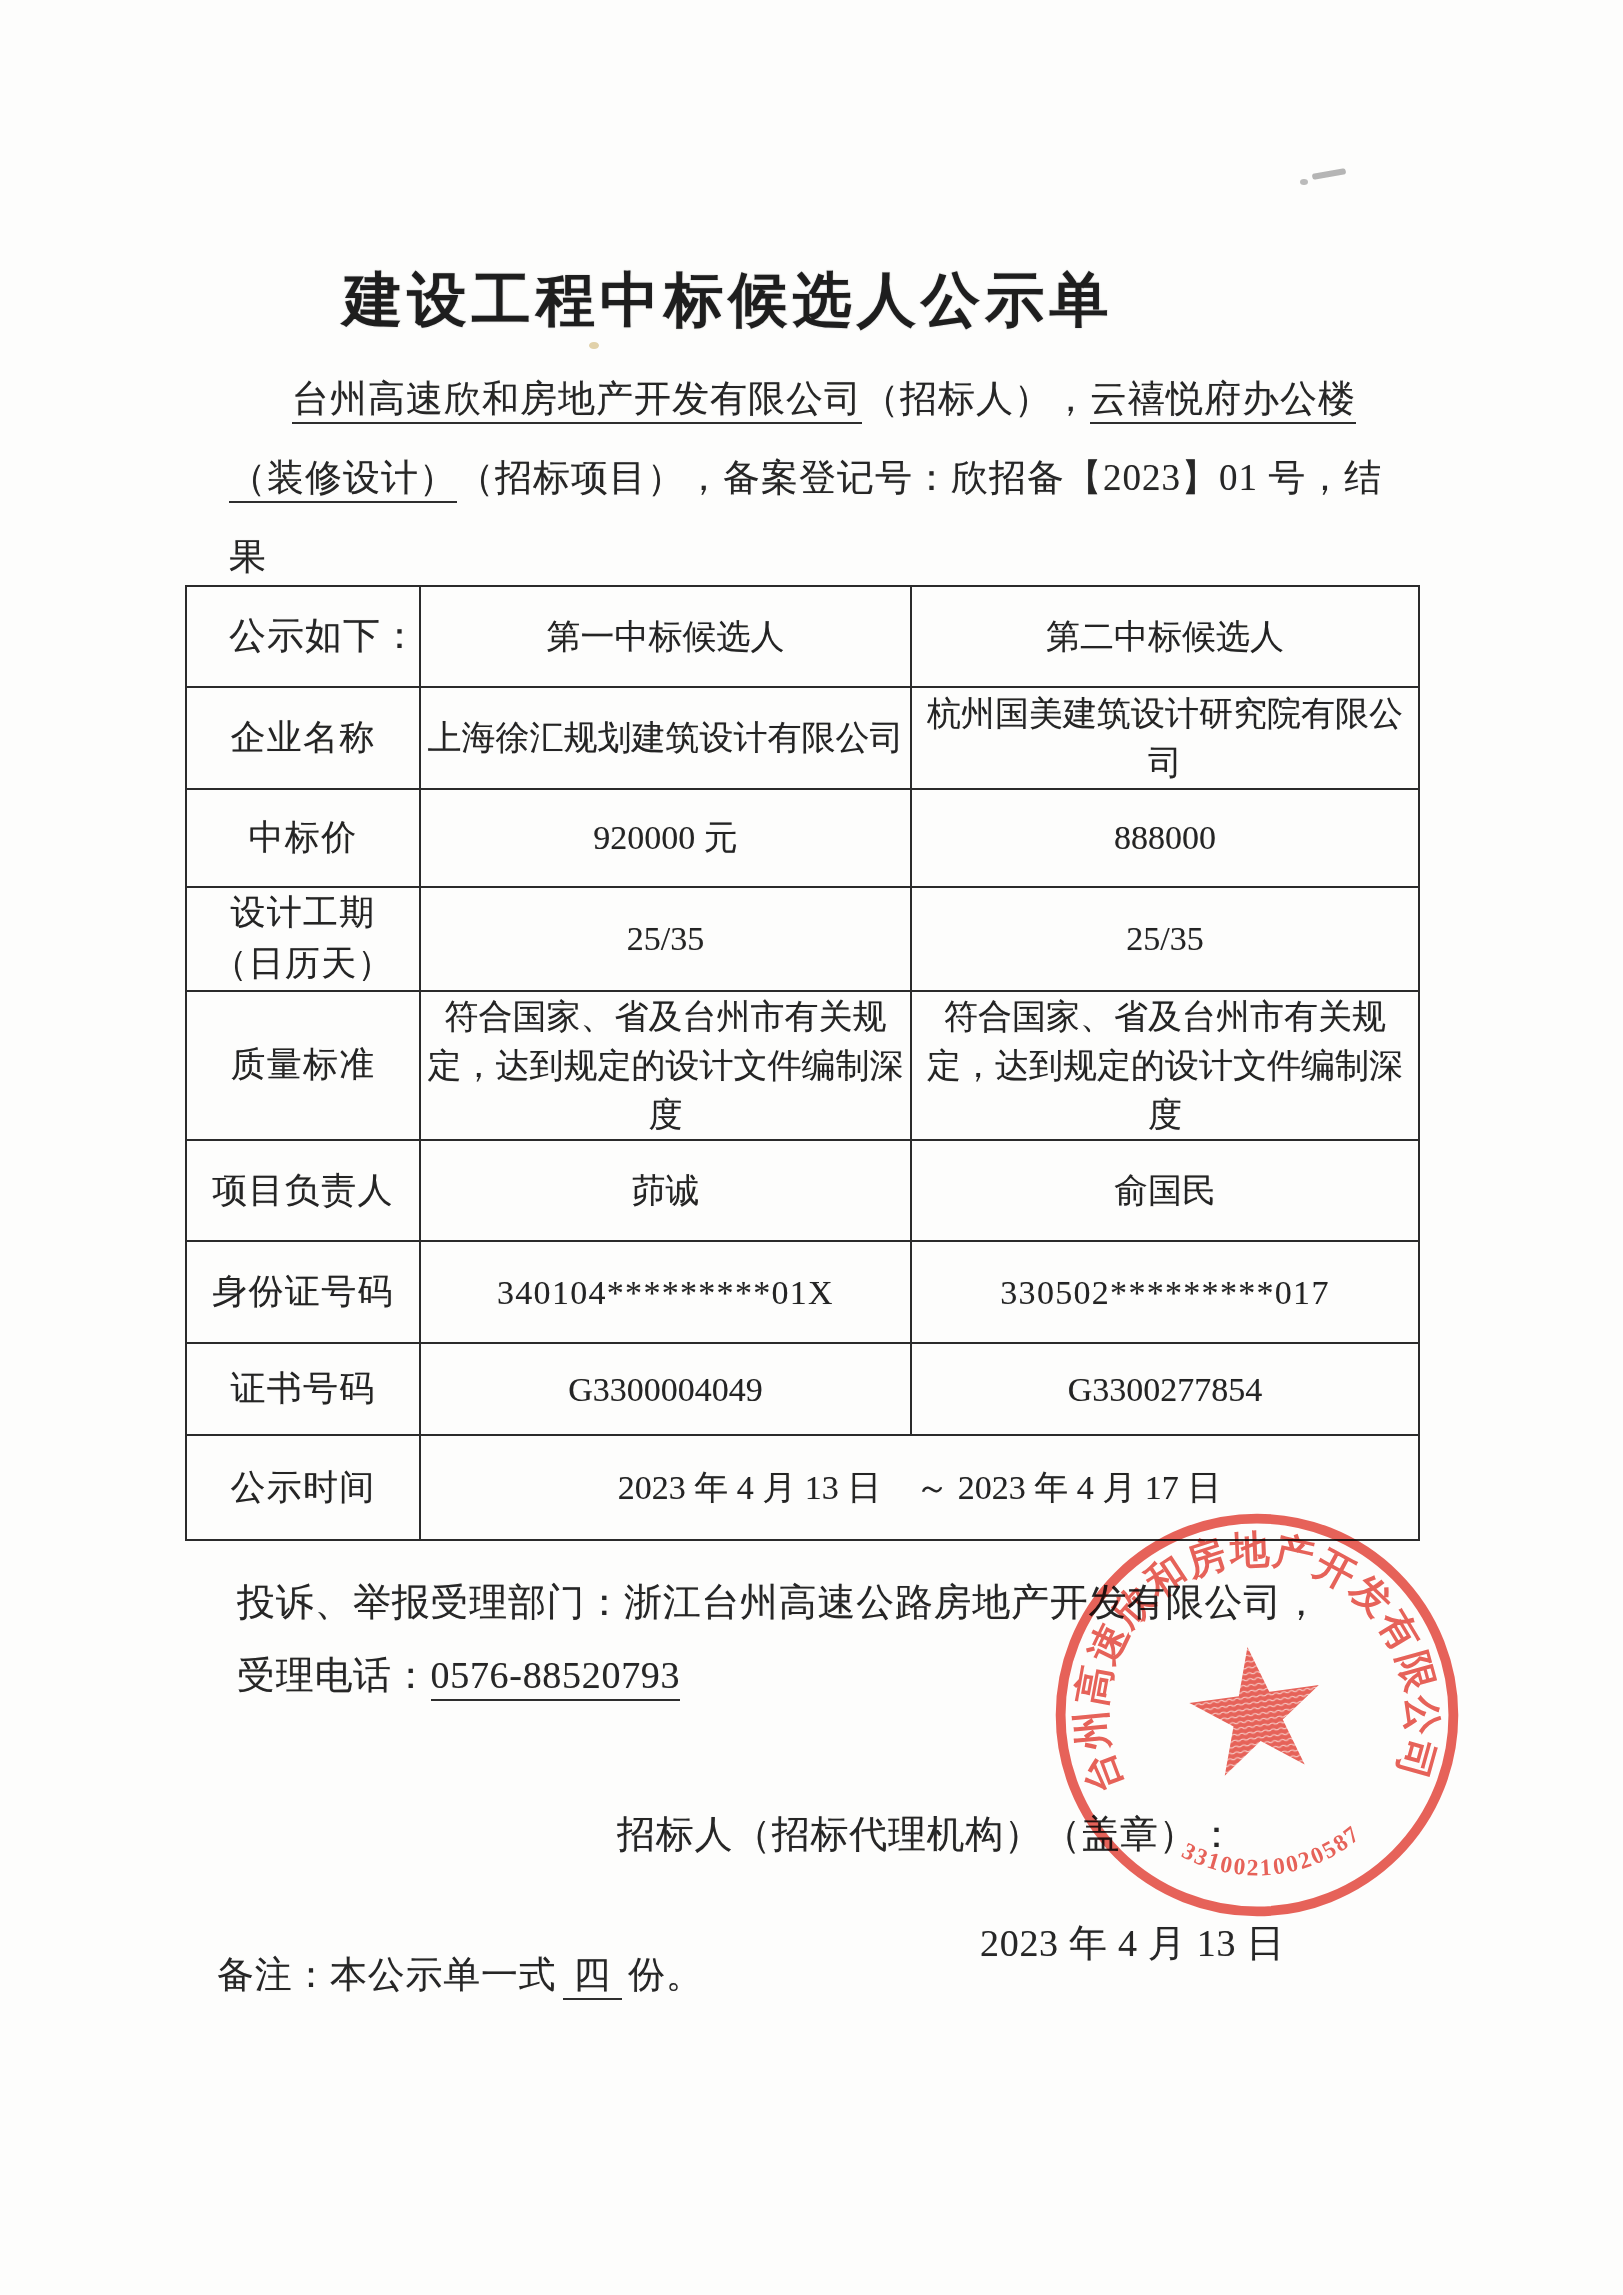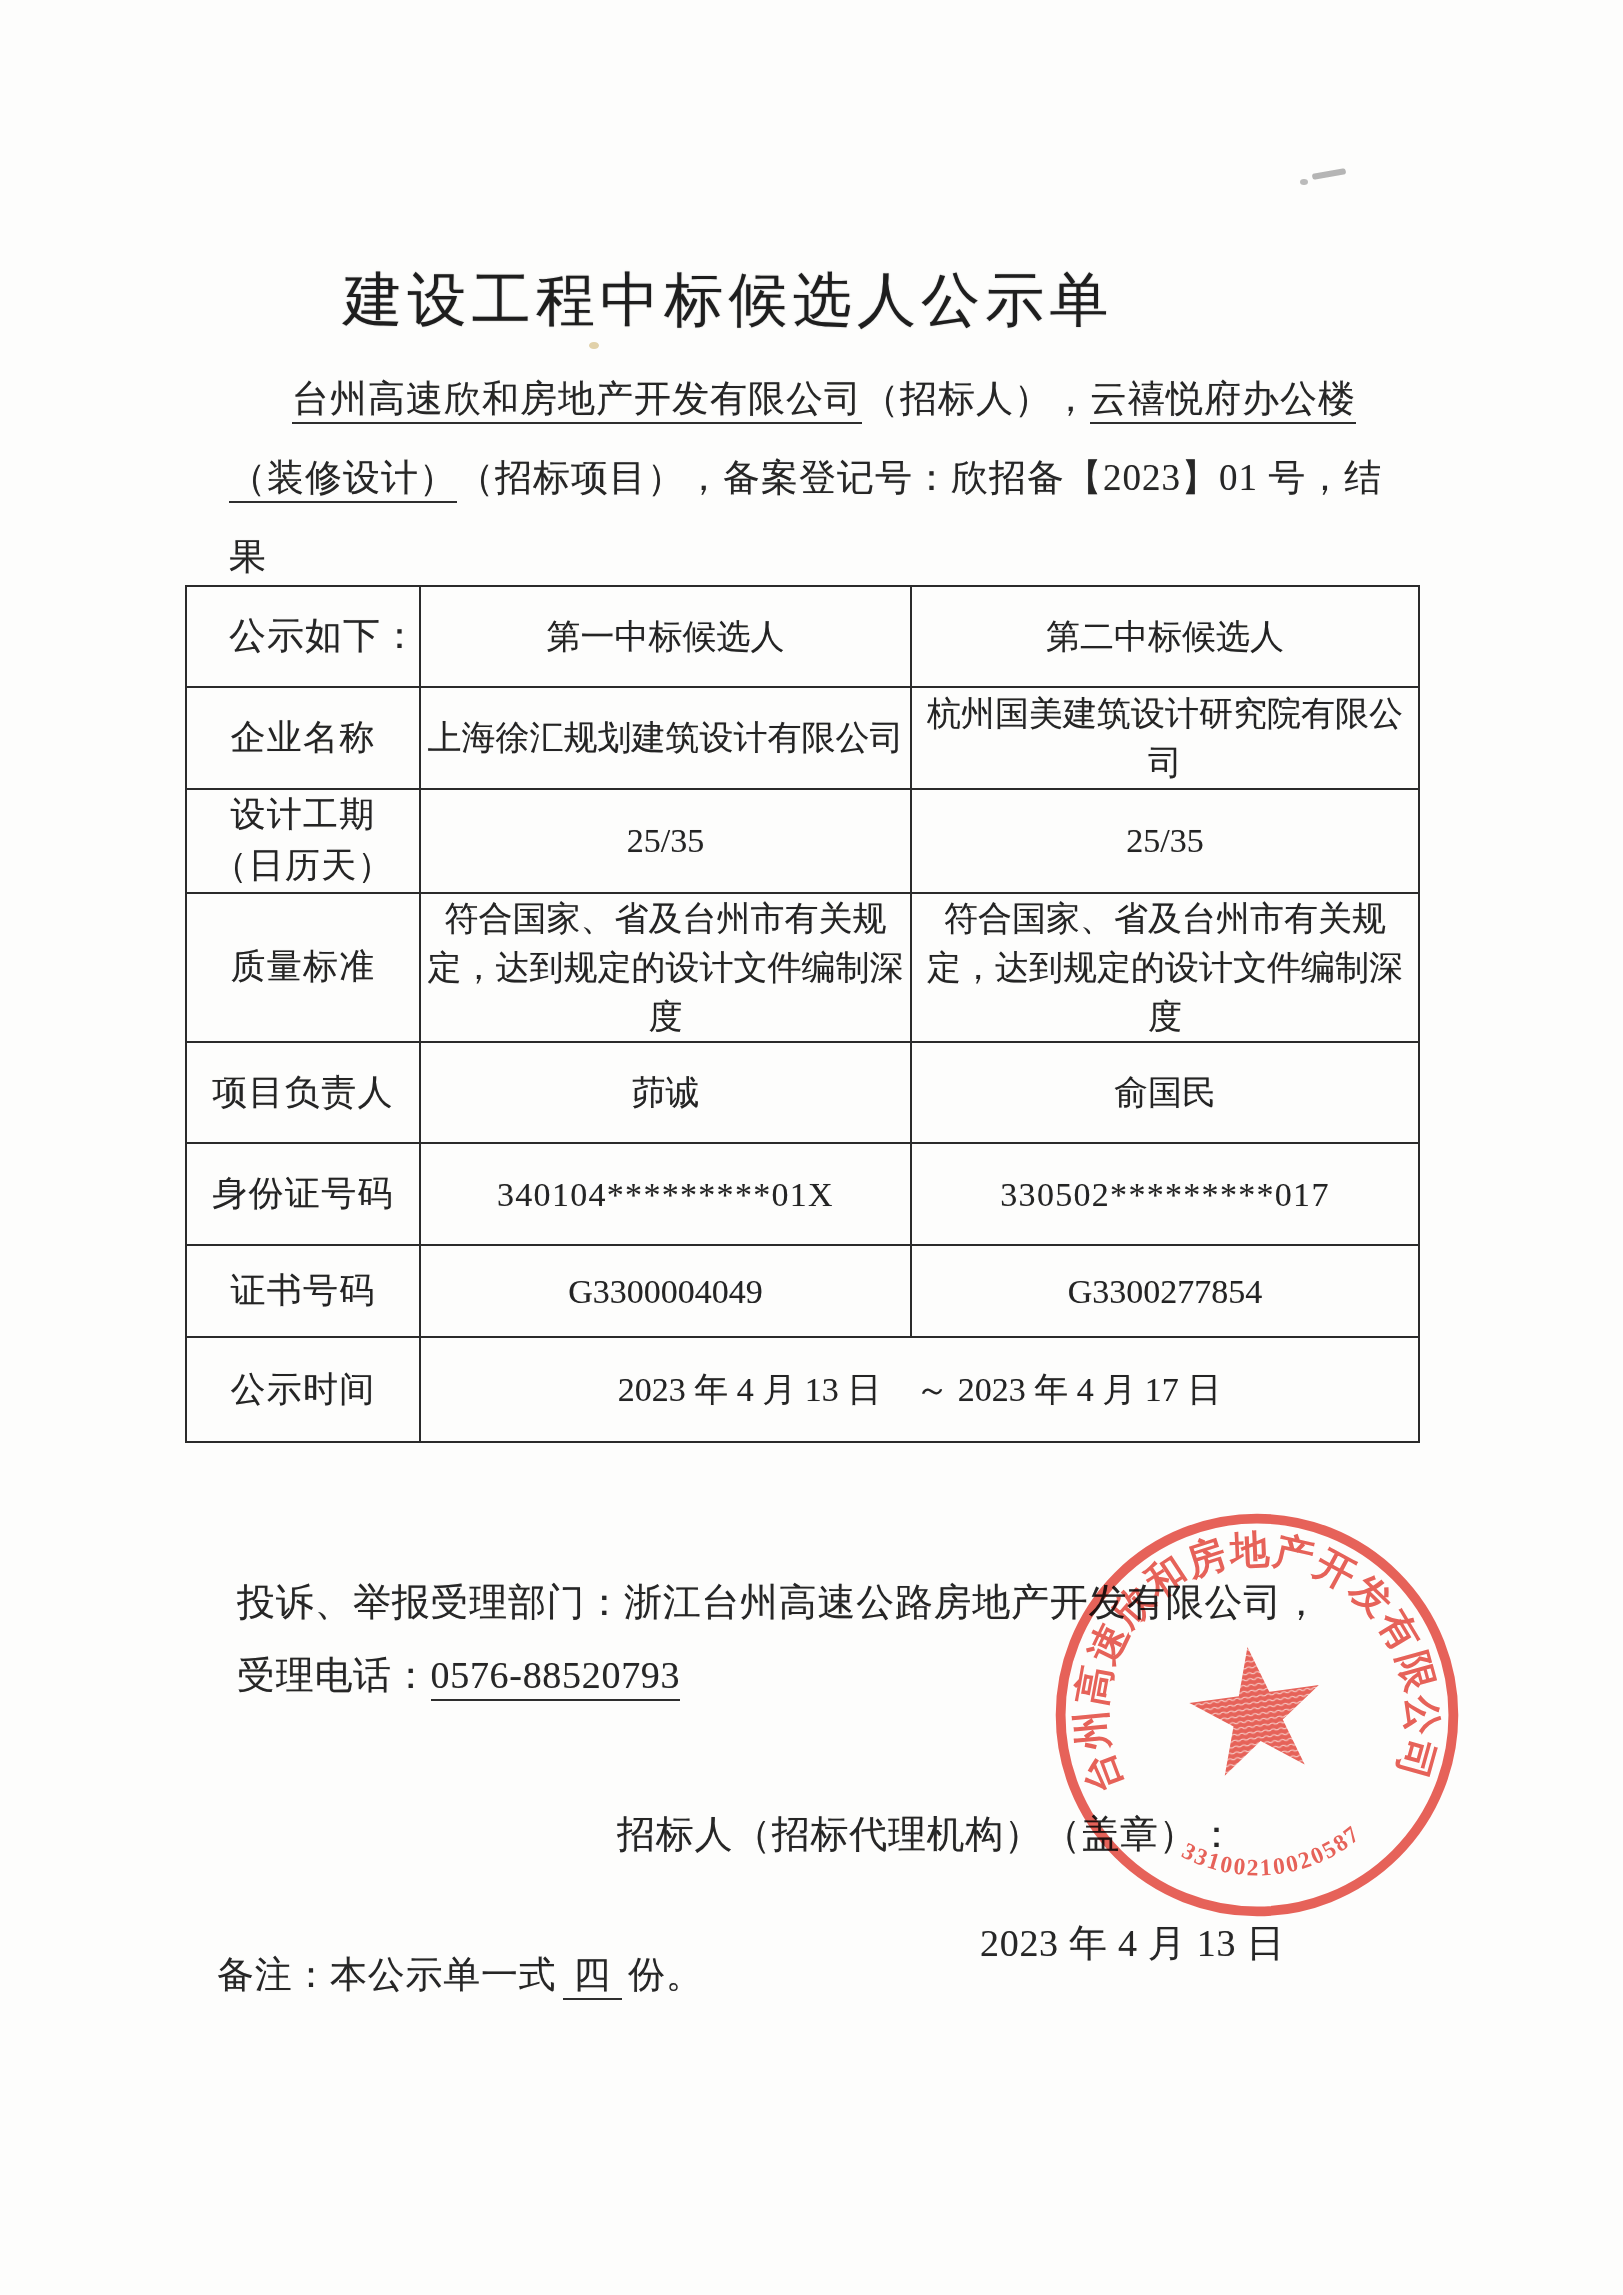--- a/index.html
+++ b/index.html
@@ -5,21 +5,21 @@
   html,body{margin:0;padding:0;}
   body{
     width:1623px;height:2295px;position:relative;background:#fdfdfc;
     font-family:"Liberation Serif", serif;color:#262626;overflow:hidden;
   }
   .page{position:absolute;inset:0;}
   .ink{text-shadow:0 0 0.7px rgba(40,40,40,.35);}
   
   .title{
     position:absolute;left:0;top:261px;width:1457px;margin:0;text-align:center;
-    font-family:"Liberation Sans", sans-serif;font-weight:400;font-size:59px;
+    font-family:"Liberation Sans", sans-serif;font-weight:700;font-size:59px;
     letter-spacing:5.2px;color:#1e1e1e;text-shadow:0 0 1.3px rgba(30,30,30,.45);
   }
   
   .intro{position:absolute;left:229px;top:359px;width:1178px;font-size:37px;letter-spacing:1px;line-height:79px;}
   .intro p{margin:0;}
   .intro .l1{text-indent:63px;}
   .u{border-bottom:2.6px solid #2e2e2e;padding-bottom:3.3px;}
   
   table.bid{
     position:absolute;left:185px;top:585px;border-collapse:collapse;table-layout:fixed;
@@ -81,20 +81,25 @@
         <tr style="height:101px">
       <td class="lbl"></td>
       <td>第一中标候选人</td>
       <td>第二中标候选人</td>
     </tr>
     <tr style="height:102px">
       <td class="lbl">企业名称</td>
       <td>上海徐汇规划建筑设计有限公司</td>
       <td>杭州国美建筑设计研究院有限公司</td>
     </tr>
+    <tr style="height:98px">
+      <td class="lbl">中标价</td>
+      <td>920000 元</td>
+      <td>888000</td>
+    </tr>
     <tr style="height:99px">
       <td class="lbl">
             <span class="lbl2">设计工期</span>
             <span class="lbl2">（日历天）</span>
           </td>
       <td>25/35</td>
       <td>25/35</td>
     </tr>
     <tr style="height:149px">
       <td class="lbl">质量标准</td>

